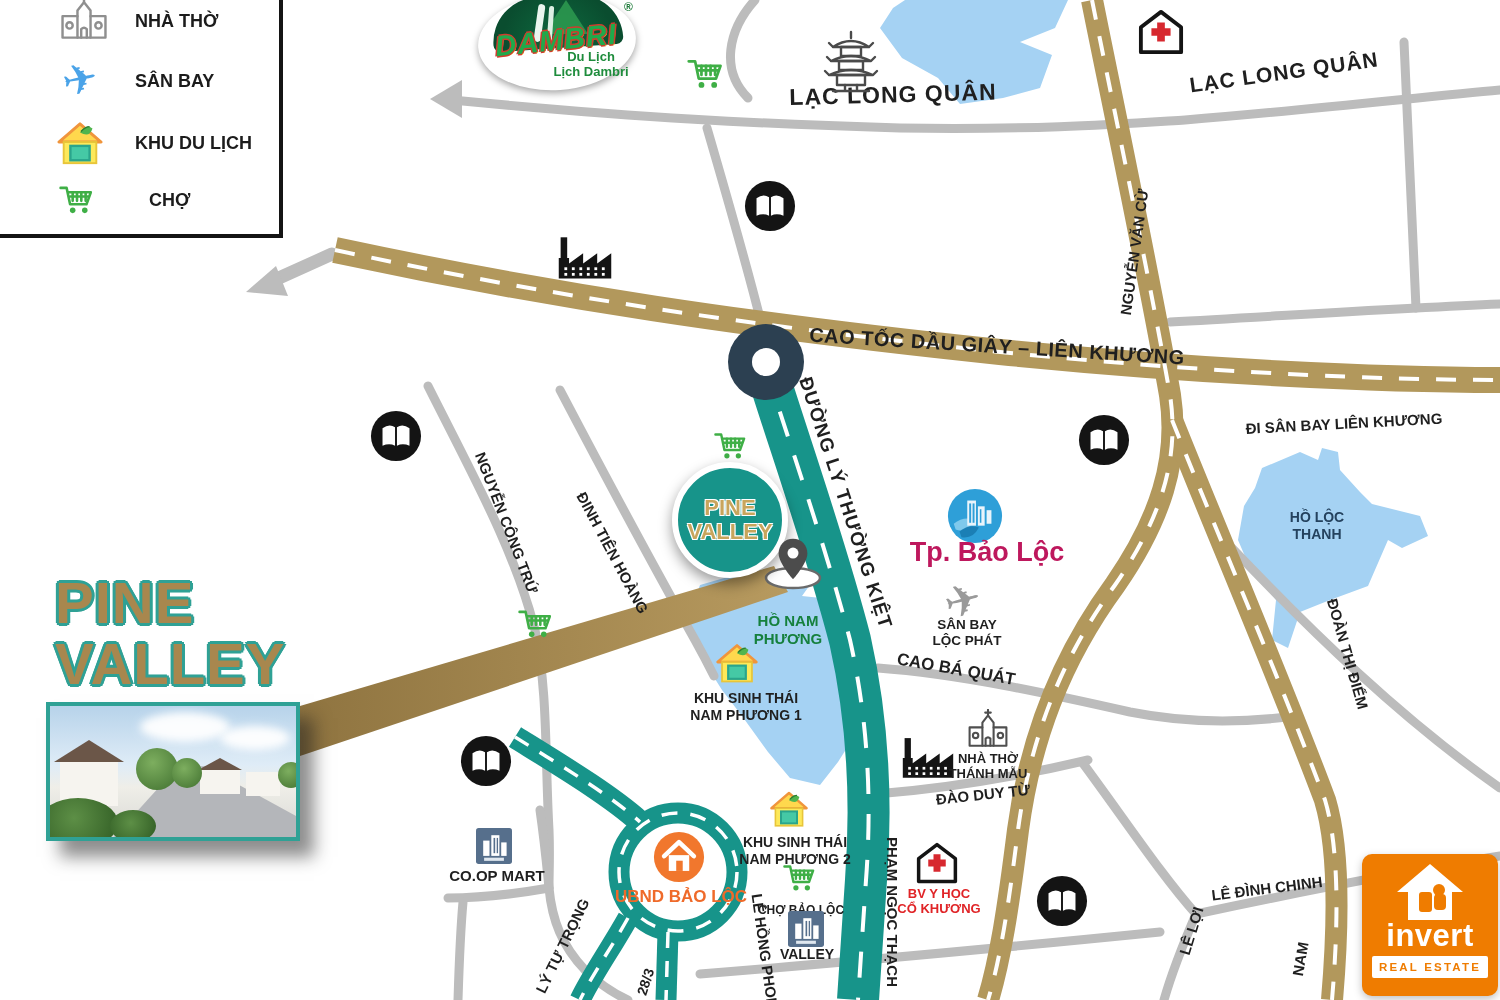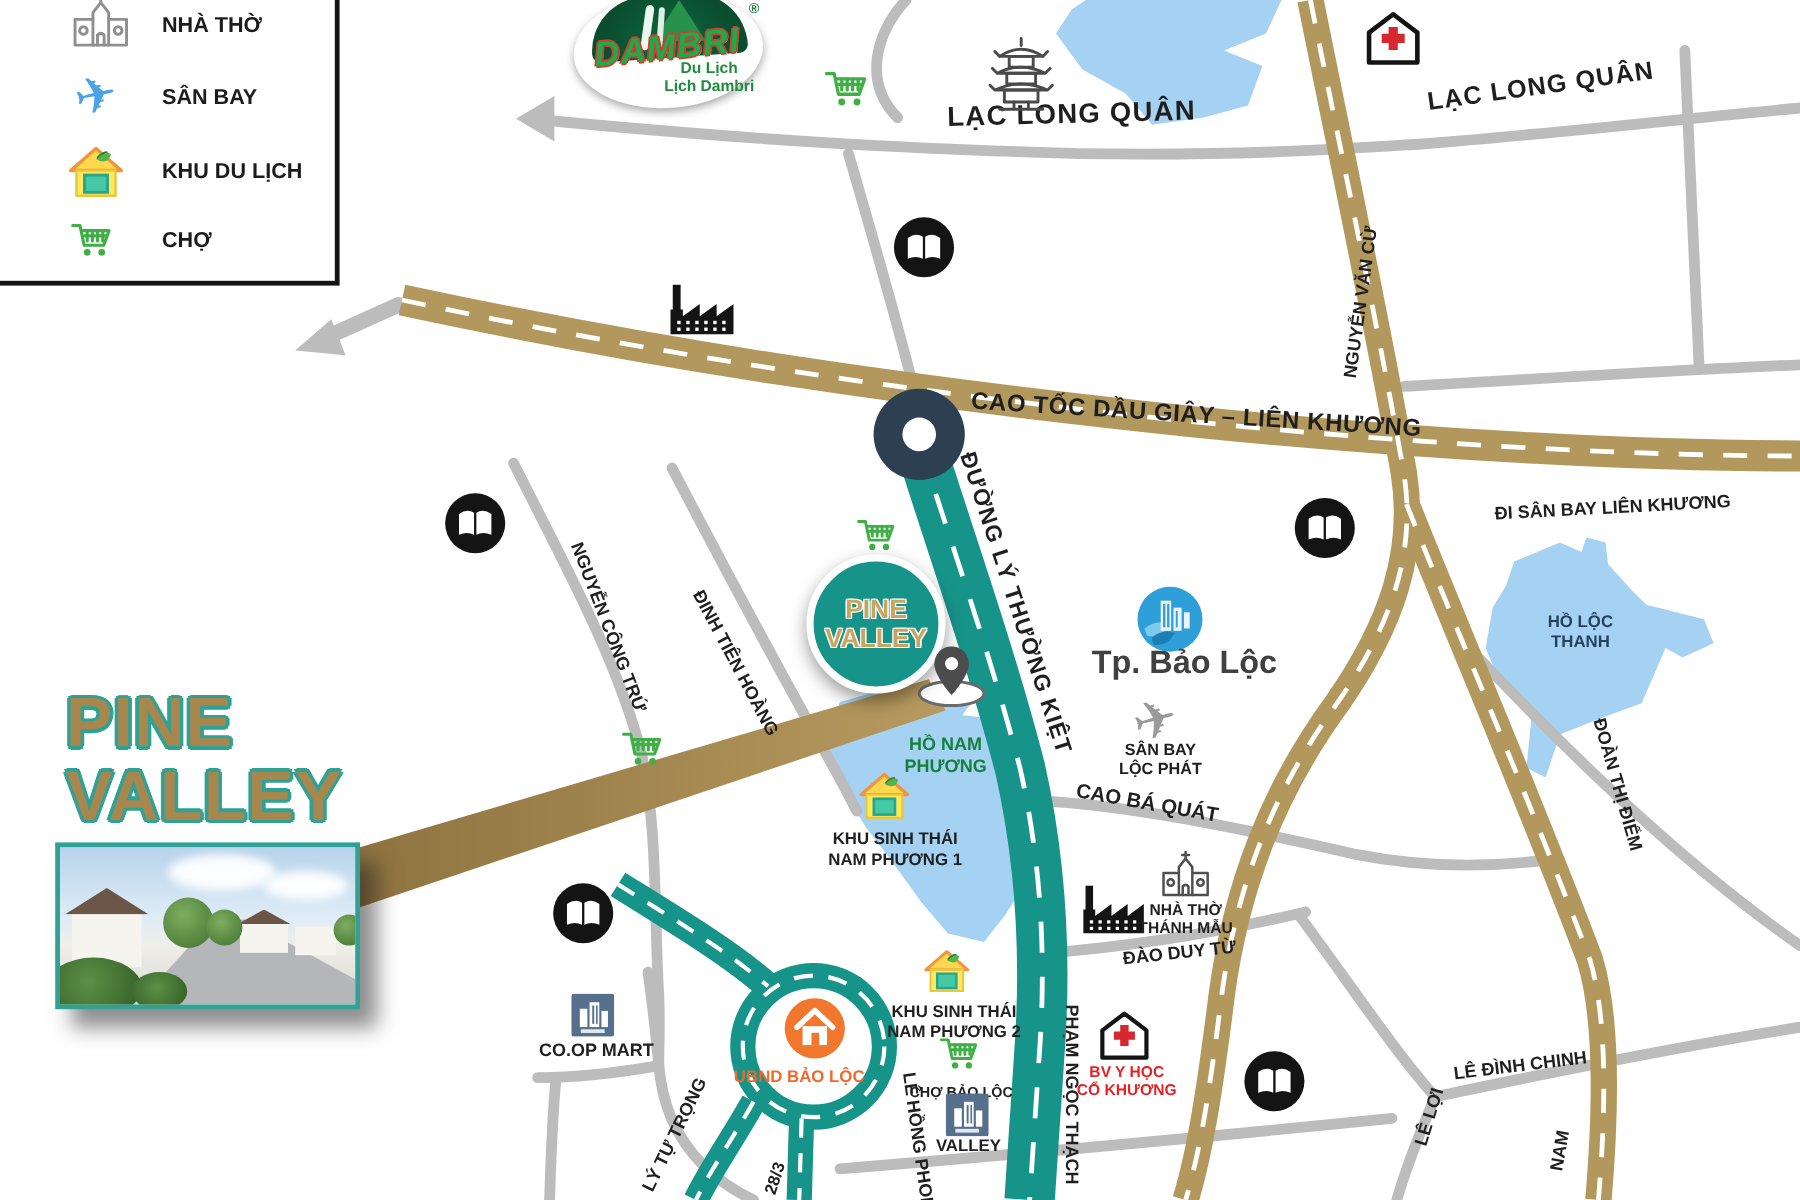--- a/index.html
+++ b/index.html
@@ -4,21 +4,21 @@
 <style>
   html,body{margin:0;padding:0;background:#ffffff;}
   .stage{position:relative;width:1500px;height:1000px;overflow:hidden;background:#ffffff;
          font-family:"Liberation Sans",sans-serif;}
   svg.base{position:absolute;left:0;top:0;}
   
   .lbl{position:absolute;font-weight:bold;color:#1f1f1f;white-space:nowrap;line-height:1.1;
        transform:translate(-50%,-50%) rotate(var(--r,0deg));}
   .lbl2{position:absolute;font-weight:bold;color:#1f1f1f;text-align:center;line-height:1.18;
         white-space:nowrap;transform:translate(-50%,-50%) rotate(var(--r,0deg));}
-  .c-gold{color:#404040;} .c-tealdark{color:#15803d;} .c-navy{color:#24425e;}
+  .c-gold{color:#be185d;} .c-tealdark{color:#15803d;} .c-navy{color:#24425e;}
   .c-orange{color:#ef6a2a;} .c-red{color:#e02427;}
   
   .ic{position:absolute;transform:translate(-50%,-50%);}
   .plane{position:absolute;line-height:1;font-family:"DejaVu Sans",sans-serif;
          transform:translate(-50%,-50%) rotate(var(--r,0deg));}
   
   .legend-box{position:absolute;left:-18px;top:-48px;width:293px;height:278px;
               border:4px solid #141414;background:#fff;}
   .legend-title{position:absolute;left:140px;top:259px;transform:translate(-50%,-50%);
                 font-size:31px;font-weight:bold;letter-spacing:1px;color:#111;}
@@ -255,21 +255,21 @@
 <div class="plane" style="left:80px;top:80px;font-size:42px;color:#4aa3e8;--r:-12deg">✈</div>
 <svg class="ic" style="left:80px;top:143px" width="50" height="48">
       <use href="#sym-resort"></use>
     </svg>
 <svg class="ic" style="left:77px;top:200px;color:#3faf46" width="38" height="38">
       <use href="#sym-cart"></use>
     </svg>
 <div class="lgl" style="left:135px;top:21px">NHÀ THỜ</div>
 <div class="lgl" style="left:135px;top:81px">SÂN BAY</div>
 <div class="lgl" style="left:135px;top:143px">KHU DU LỊCH</div>
-<div class="lgl" style="left:135px;top:200px">CHỢ</div>
+<div class="lgl" style="left:149px;top:200px">CHỢ</div>
 
 <div class="lbl" style="left:893px;top:95px;font-size:23px;--r:-1.5deg;letter-spacing:1px">LẠC LONG QUÂN</div>
 <div class="lbl" style="left:1284px;top:72px;font-size:21px;--r:-8deg;letter-spacing:1px">LẠC LONG QUÂN</div>
 <div class="lbl" style="left:997px;top:346px;font-size:20px;--r:3.5deg;letter-spacing:.5px">CAO TỐC DẦU GIÂY – LIÊN KHƯƠNG</div>
 <div class="lbl" style="left:845px;top:503px;font-size:19px;--r:72deg;letter-spacing:1px">ĐƯỜNG LÝ THƯỜNG KIỆT</div>
 <div class="lbl" style="left:1344px;top:424px;font-size:15px;--r:-3deg">ĐI SÂN BAY LIÊN KHƯƠNG</div>
 <div class="lbl" style="left:1135px;top:252px;font-size:15px;--r:-82deg">NGUYỄN VĂN CỪ</div>
 <div class="lbl" style="left:956px;top:670px;font-size:17px;--r:10deg">CAO BÁ QUÁT</div>
 <div class="lbl" style="left:983px;top:795px;font-size:15px;--r:-6deg">ĐÀO DUY TỪ</div>
 <div class="lbl" style="left:1347px;top:654px;font-size:15px;--r:74deg">ĐOÀN THỊ ĐIỂM</div>
@@ -372,21 +372,21 @@
       <use href="#sym-cart"></use>
     </svg>
 <div class="lbl" style="left:801px;top:911px;font-size:12px">CHỢ BẢO LỘC</div>
 <svg class="ic" style="left:806px;top:929px" width="36" height="36">
       <use href="#sym-badge-building"></use>
     </svg>
 <div class="lbl" style="left:807px;top:955px;font-size:14px">VALLEY</div>
 <svg class="ic" style="left:679px;top:857px" width="52" height="52">
       <use href="#sym-ubnd"></use>
     </svg>
-<div class="lbl c-orange" style="left:666px;top:897px;font-size:14px">UBND BẢO LỘC</div>
+<div class="lbl c-orange" style="left:681px;top:897px;font-size:17px">UBND BẢO LỘC</div>
 <svg class="ic" style="left:494px;top:846px" width="36" height="36">
       <use href="#sym-badge-building"></use>
     </svg>
 <div class="lbl" style="left:497px;top:876px;font-size:15px">CO.OP MART</div>
 
 <div class="pv-badge">
   <div>PINE</div>
   <div>VALLEY</div>
 </div>
 <svg class="ic" style="left:793px;top:559px" width="34" height="44">
@@ -418,14 +418,28 @@
   <div class="d-arch"></div>
   <div class="d-mount"></div>
   <div class="d-fall1"></div>
   <div class="d-fall2"></div>
   <div class="d-name">DAMBRI</div>
   <div class="d-reg">®</div>
   <div class="d-tag" style="top:56px">Du Lịch</div>
   <div class="d-tag" style="top:71px">Lịch Dambri</div>
 </div>
 
+<div class="invert">
+  <svg class="inv-ic" width="74" height="60" viewBox="0 0 74 60">
+    <path d="M37 2 L70 30 H59 V58 H15 V30 H4 Z" fill="#fff"></path>
+    <g fill="#ef7c00">
+      <rect x="26" y="30" width="13" height="20" rx="3"></rect>
+      <circle cx="46" cy="28" r="6"></circle>
+      <rect x="41" y="32" width="12" height="16" rx="4"></rect>
+    </g>
+  </svg>
+  <div class="inv-name">invert</div>
+  <div class="inv-strip">
+        <span>REAL ESTATE</span>
+      </div>
+</div>
 
 </div>
 
 </body></html>

